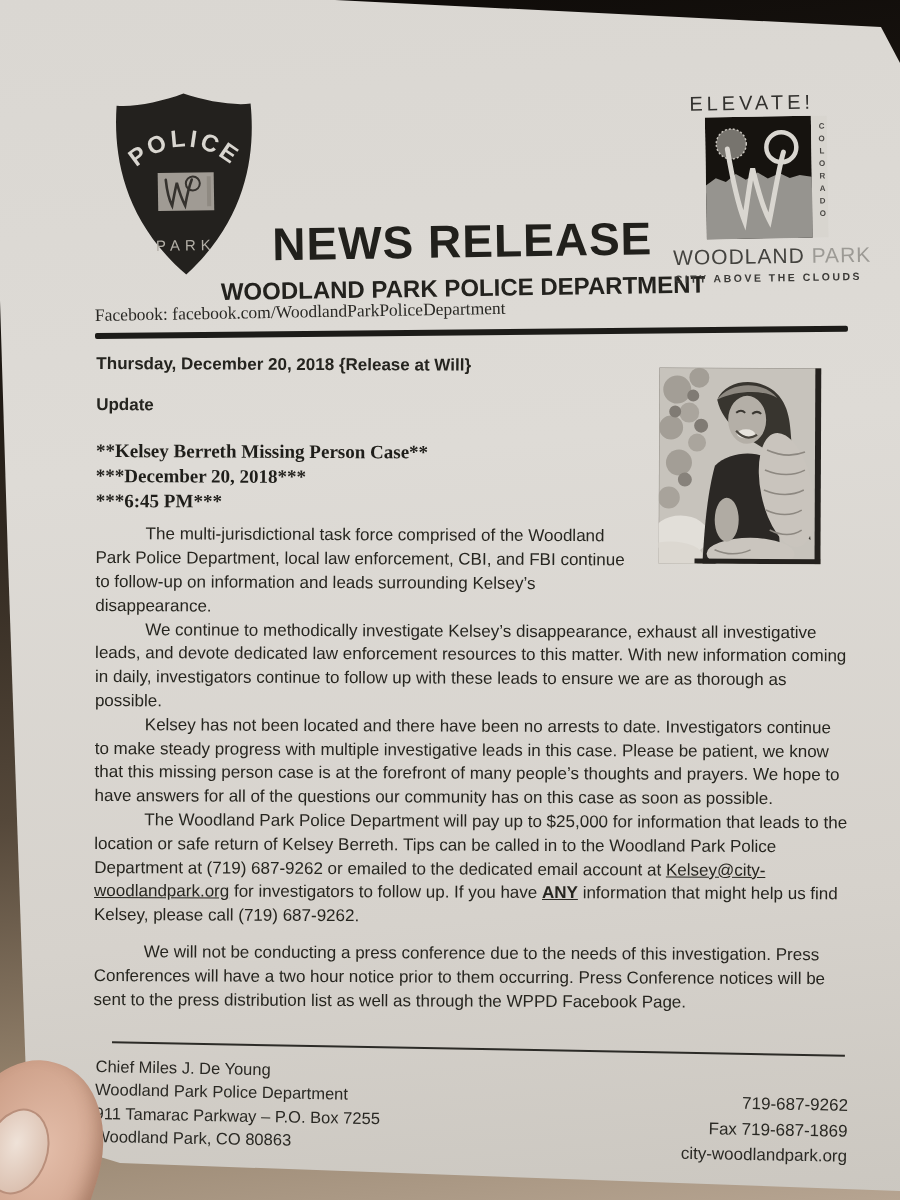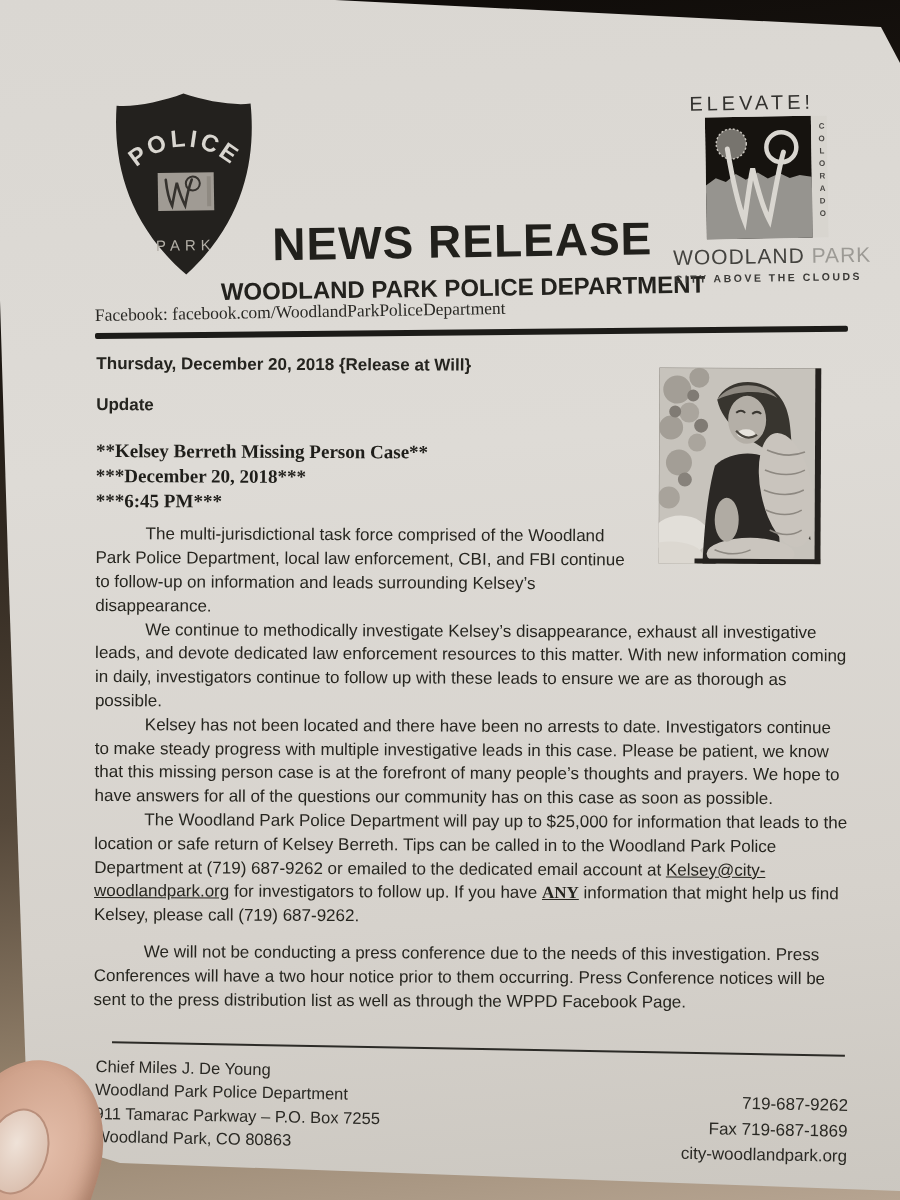--- a/index.html
+++ b/index.html
@@ -30,21 +30,21 @@
     transform:rotate(-0.55deg);transform-origin:left center;}
   .bodyzone{margin-top:13px;transform:rotate(0.25deg);transform-origin:left center;font-size:17px;line-height:1.4;}
   .photo-float{float:right;width:162px;height:196px;margin:13px 28px 10px 20px;}
   .date-line{font-weight:700;font-size:17px;}
   .update-label{font-weight:700;font-size:17px;margin-top:17px;}
   .case-block{margin-top:21px;font-family:"Liberation Serif",serif;font-weight:700;font-size:19px;line-height:1.33;color:#1f1e1a;}
   .bodyzone p{margin:0;text-indent:50px;color:#26251f;}
   .p-first{margin-top:9px !important;}
   .p-last{margin-top:13px !important;}
   .u{text-decoration:underline;}
-  .bu{text-decoration:underline;font-weight:700;font-family:Liberation Serif, serif;}
+  .bu{text-decoration:underline;font-weight:700;}
   .footerzone{transform:rotate(1.05deg);transform-origin:left center;margin-top:30px;}
   .rule-thin{height:2px;background:#2c2b27;margin:0 4px 0 16px;}
   .footer-cols{display:flex;justify-content:space-between;margin-top:12px;}
   .footer-left{font-size:16.5px;line-height:1.42;color:#2a2924;}
   .footer-right{font-size:17px;line-height:1.5;text-align:right;color:#2a2924;margin-top:24px;}
   .thumb{position:absolute;left:-52px;top:1058px;width:150px;height:215px;border-radius:50% 48% 46% 52%;
     background:radial-gradient(ellipse at 60% 40%,#e3bda9 0%,#cfa28b 55%,#b98871 100%);
     transform:rotate(18deg);box-shadow:inset -8px -10px 18px rgba(90,50,30,.35);}
   .thumb-nail{position:absolute;left:34px;top:52px;width:58px;height:84px;border-radius:50%;
     background:radial-gradient(ellipse at 45% 40%,#efe2d8 0%,#dcc2b2 70%,#cdaa97 100%);

